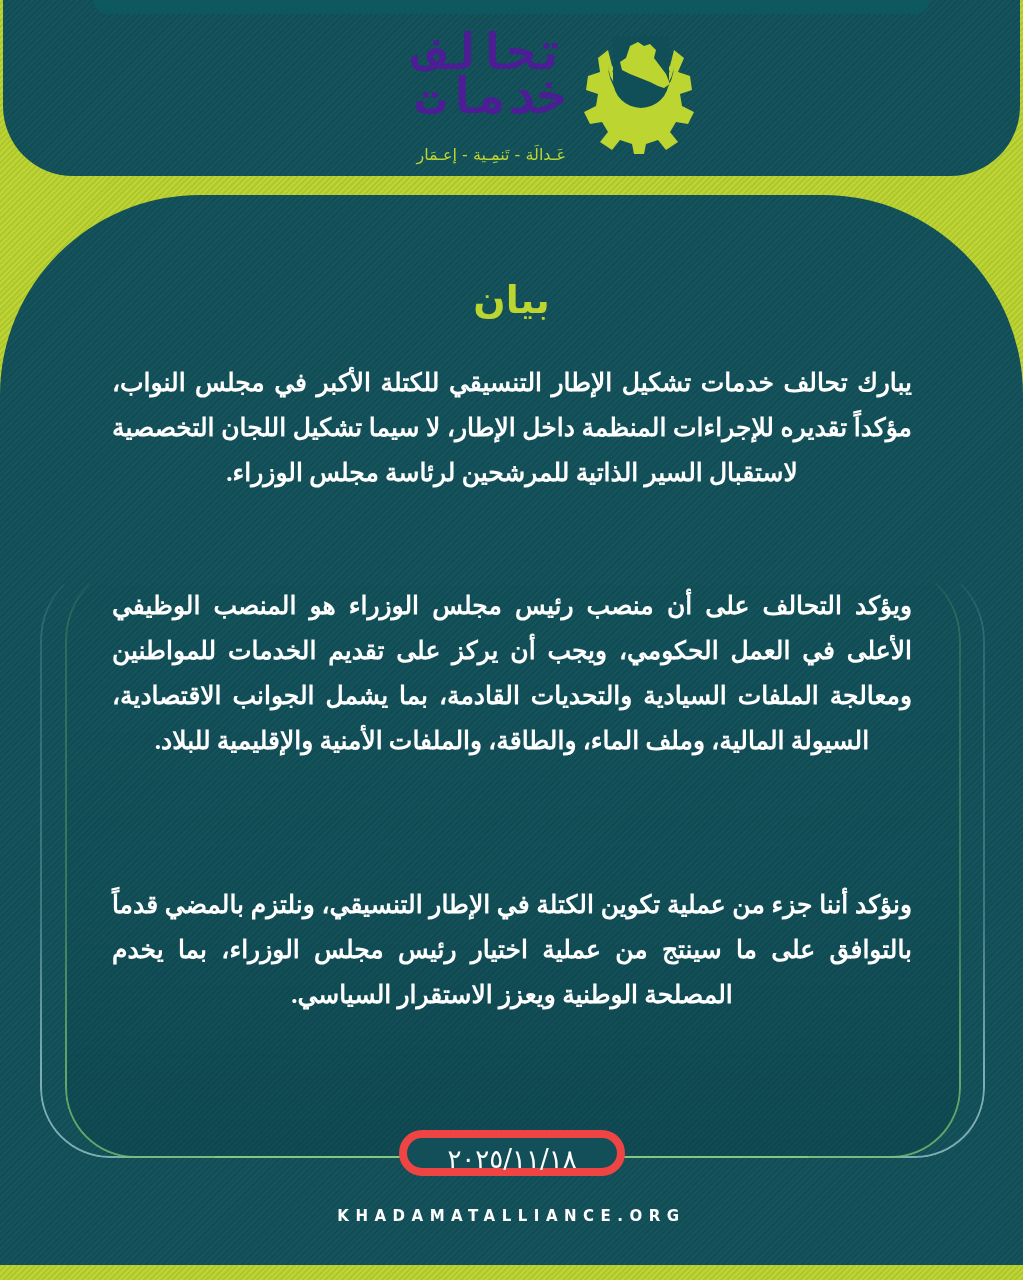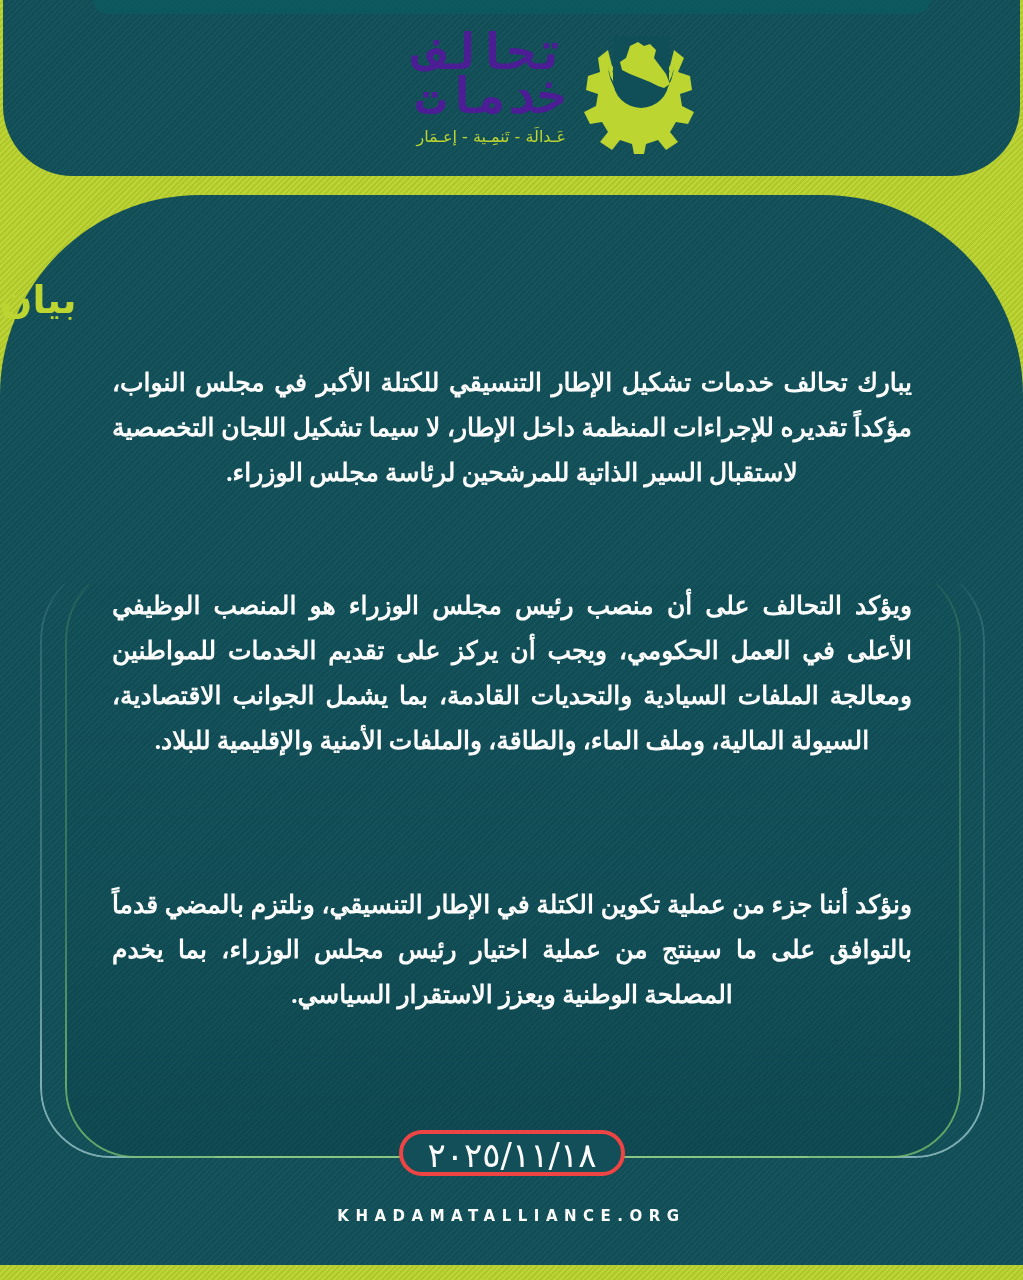--- a/index.html
+++ b/index.html
@@ -29,21 +29,21 @@
   .brand-ar {
     font-family: Liberation Mono, monospace; font-weight: bold; font-size: 50px;
     color: #4c1d95; line-height: 44px; direction: rtl; letter-spacing: 0;
   }
   .brand-en {
     font-family: "Liberation Sans", sans-serif; font-weight: bold; font-size: 22px;
     color: #bdd531; line-height: 26px; margin-top: 2px; text-align: right;
   }
   .brand-slogan {
     font-family: "DejaVu Sans", sans-serif; font-size: 16px; color: #bdd531;
-    direction: rtl; line-height: 26px; margin-top: 2px; text-align: right;
+    direction: rtl; line-height: 26px; margin-top: 20px; text-align: right;
   }
   .logo-gear { position: absolute; left: 578px; top: 36px; width: 126px; height: 118px; }
 
   
   .main-panel {
     position: absolute; left: 0; top: 195px; width: 1023px; height: 1070px;
     background-color: #114f58;
     border-radius: 200px 200px 0 0;
   }
   .outline-outer {
@@ -57,42 +57,42 @@
   .outline-inner {
     position: absolute; left: 65px; top: 560px; width: 896px; height: 598px;
     border: 2px solid rgba(120,190,110,0.8);
     border-top-color: transparent;
     border-radius: 80px 80px 70px 70px;
     background: linear-gradient(to bottom, rgba(10,60,68,0) 0%, rgba(10,60,68,0.35) 100%);
     -webkit-mask-image: linear-gradient(to bottom, transparent 0%, rgba(0,0,0,0.3) 10%, rgba(0,0,0,0.5) 60%, #000 85%);
     mask-image: linear-gradient(to bottom, transparent 0%, rgba(0,0,0,0.3) 10%, rgba(0,0,0,0.5) 60%, #000 85%);
   }
   .title {
-    position: absolute; left: 0; width: 1023px; top: 278px; text-align: left;
+    position: absolute; left: 0; width: 1023px; top: 278px; text-align: center;
     font-family: "DejaVu Sans", sans-serif; font-weight: bold; font-size: 38px;
     color: #bdd531; direction: rtl;
   }
   .para {
     position: absolute; left: 112px; width: 800px;
     font-family: Liberation Serif, serif; font-weight: bold; font-size: 25px;
     color: #ffffff; direction: rtl; text-align: justify; text-align-last: center;
     line-height: 45px;
   }
   .para-1 { top: 360px; }
   .para-2 { top: 583px; }
   .para-3 { top: 873px; margin-top: 9px; }
 
   .date-line {
     position: absolute; left: 215px; top: 1156px; width: 593px; height: 2px;
     background: rgba(140,200,130,0.8);
   }
   .date-pill {
     position: absolute; left: 399px; top: 1130px; width: 226px; height: 46px;
-    border: 4px solid #ef4444; border-radius: 23px; background: #124f58;
-    color: #ffffff; font-family: "DejaVu Sans", sans-serif; font-size: 34px;
+    border: 8px solid #ef4444; border-radius: 23px; background: #124f58;
+    color: #ffffff; font-family: "DejaVu Sans", sans-serif; font-size: 26px;
     text-align: center; line-height: 42px; direction: rtl;
   }
   .website {
     position: absolute; left: 0; width: 1023px; top: 1207px; text-align: center;
     font-family: "DejaVu Sans", sans-serif; font-size: 15px; color: #ffffff;
     letter-spacing: 6.5px;
     font-weight: bold;
   }
 </style>
 </head>

